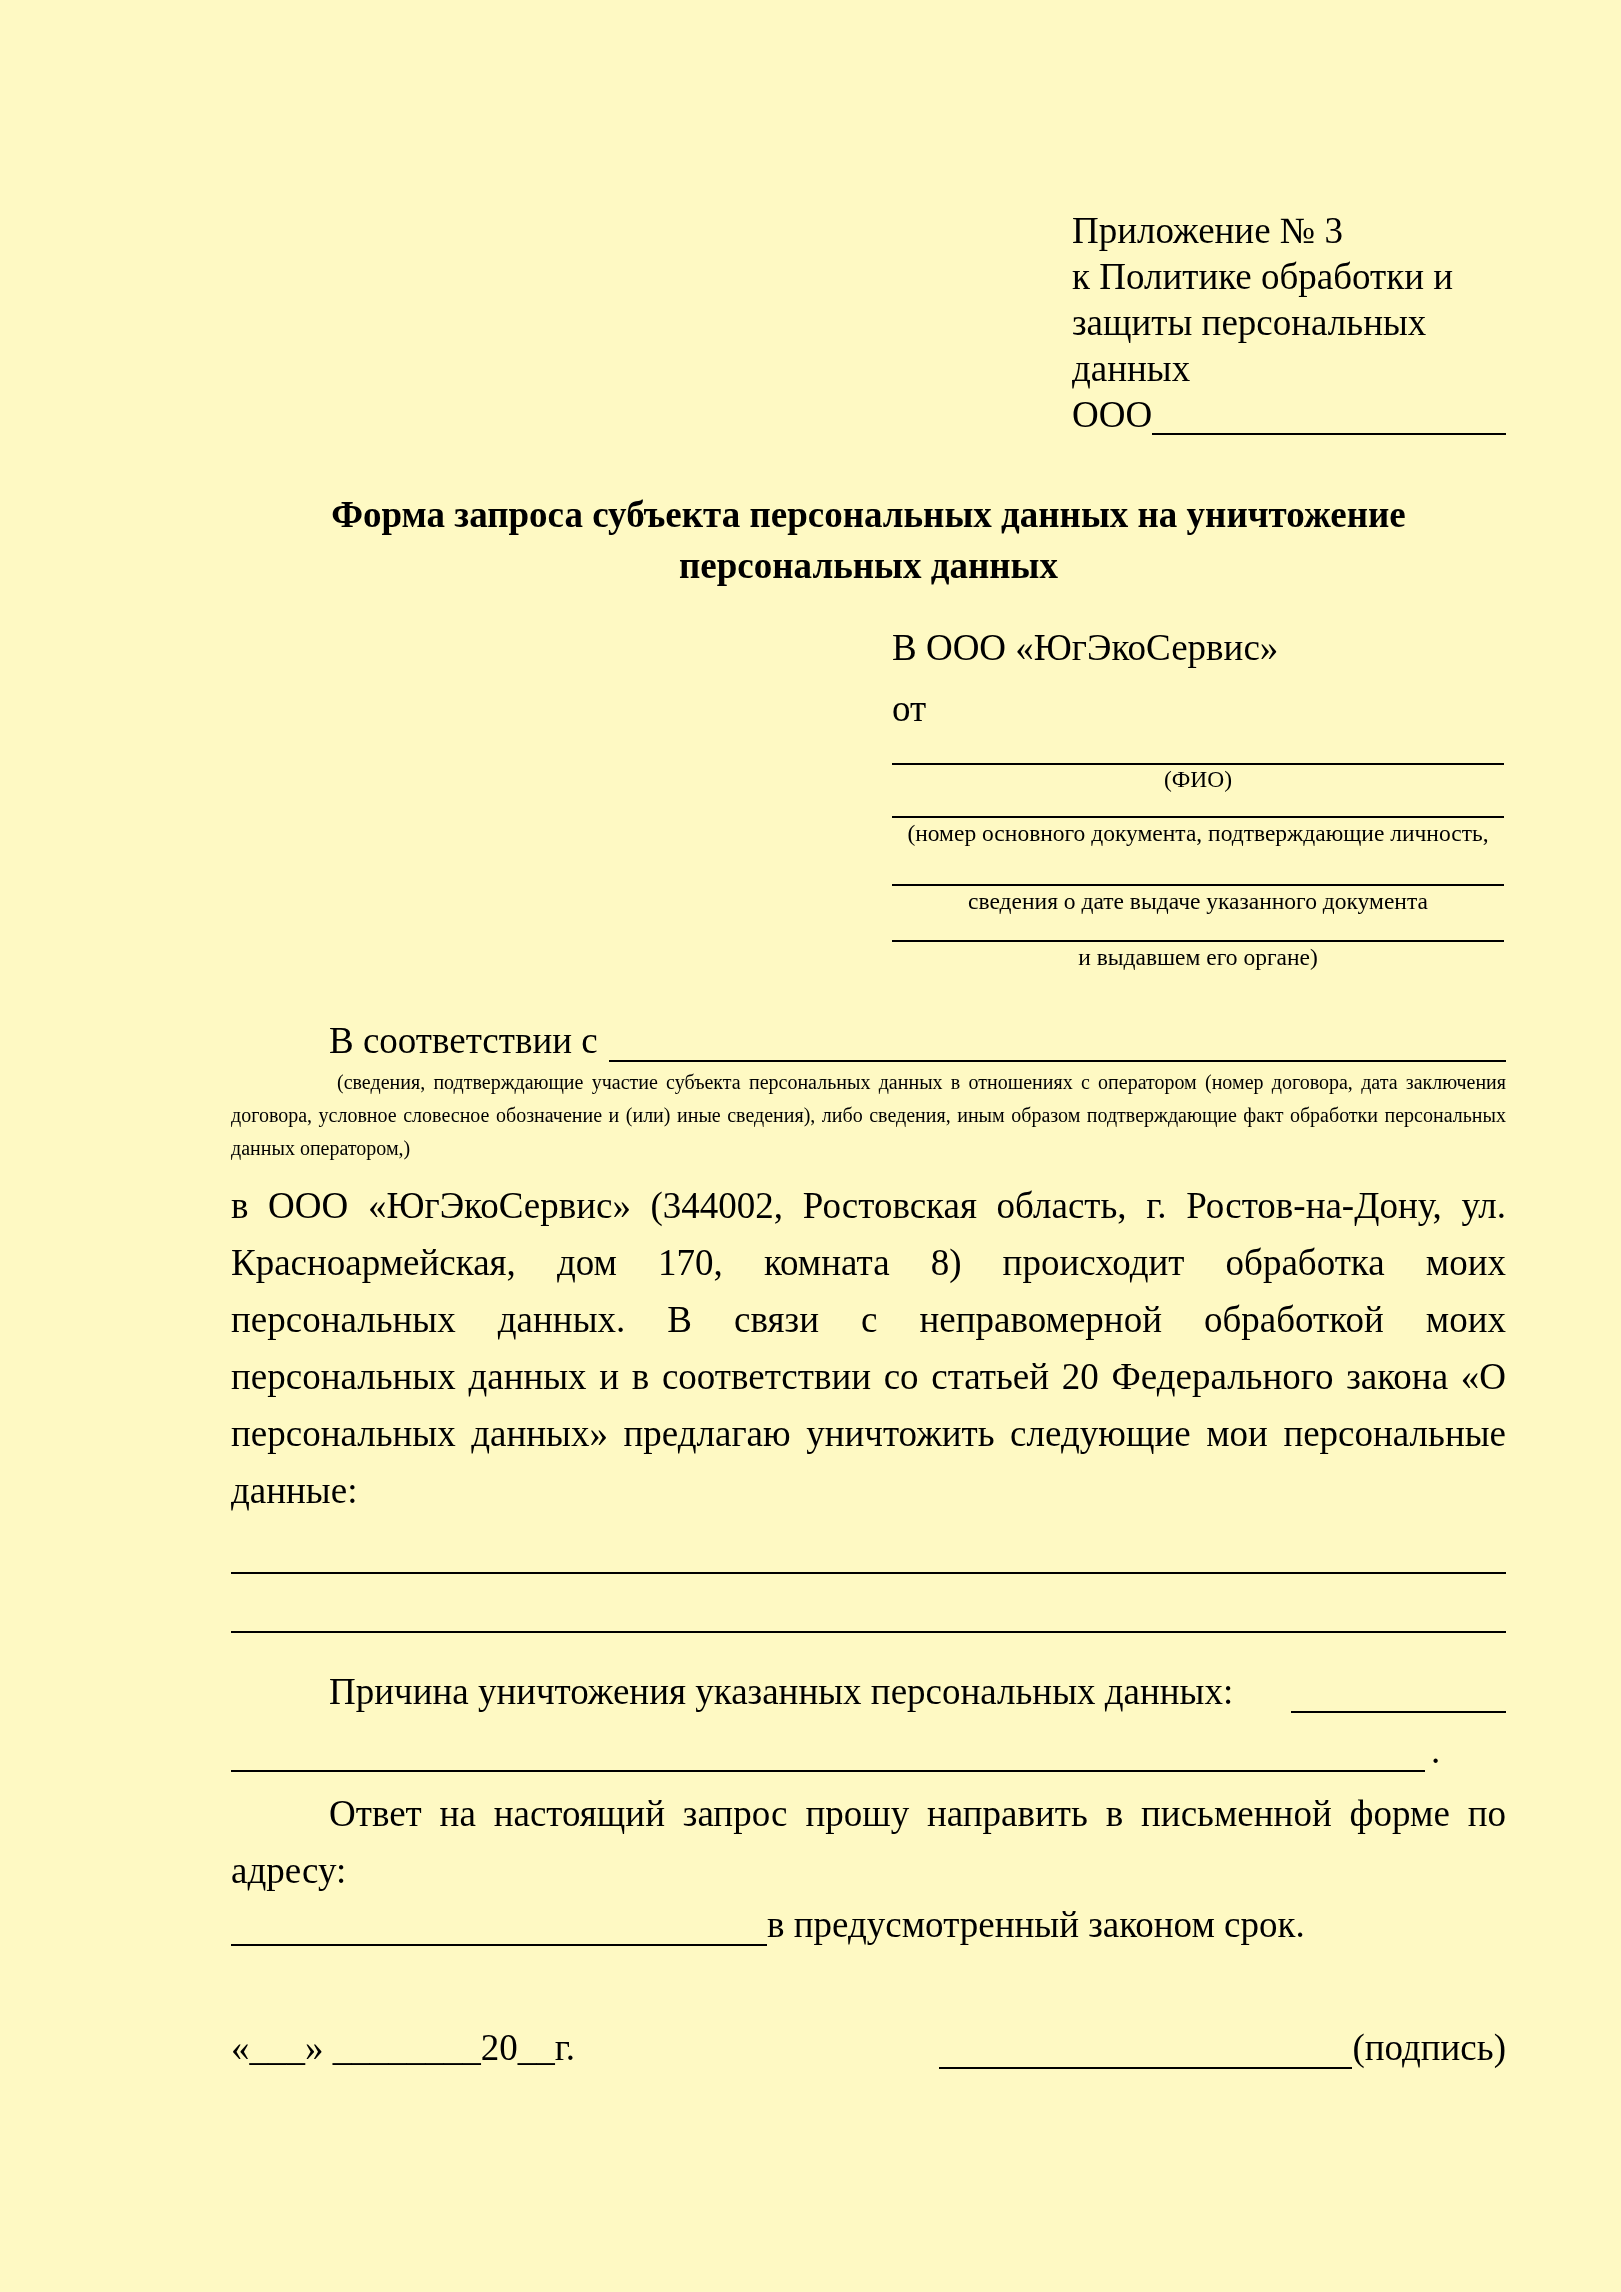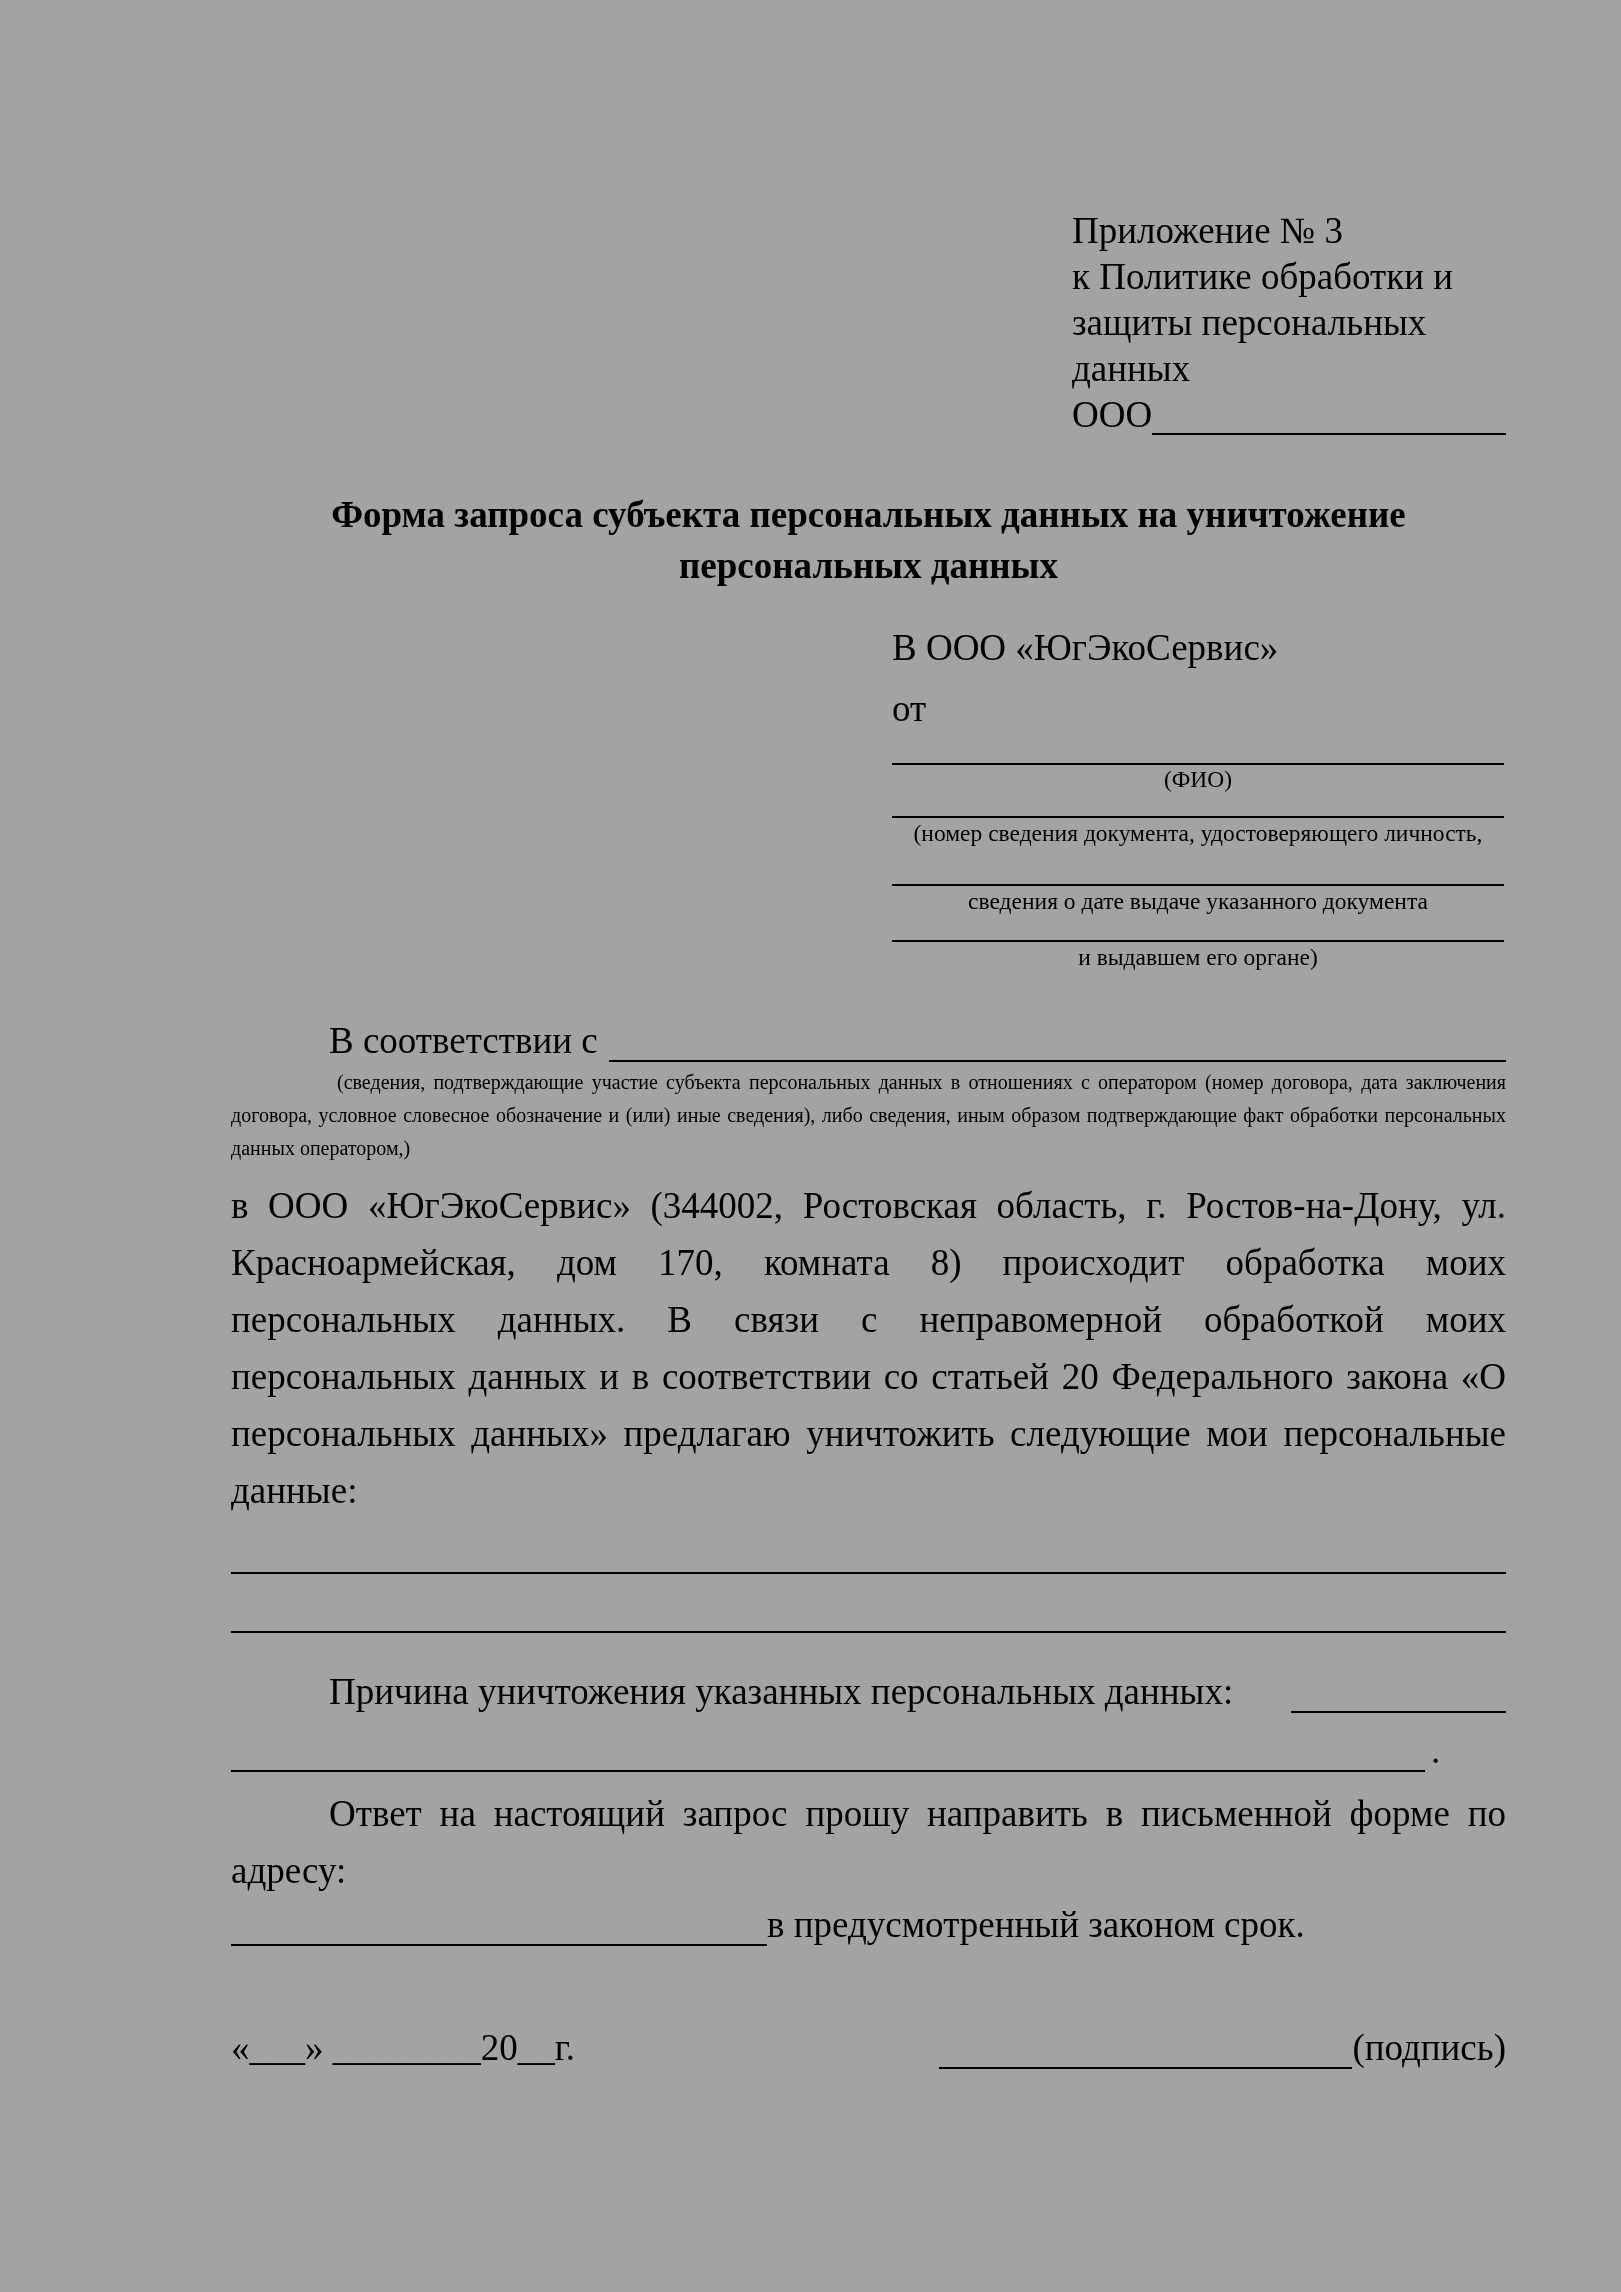--- a/index.html
+++ b/index.html
@@ -6,21 +6,21 @@
   html, body { background: #ffffff; }
   body {
     font-family: "Liberation Serif", "DejaVu Serif", serif;
     color: #000000;
   }
   .page {
     position: relative;
     width: 1621px;
     height: 2293px;
     margin: 0 auto;
-    background: #a3a3a3;
+    background: #fef9c3;
     padding: 208px 115px 0 231px;
   }
   .content { width: 1275px; }
 
   
   .fill { border-bottom: 2.9px solid #000; }
   .grow { flex: 1 1 auto; }
 
   
   .header {
@@ -159,21 +159,21 @@
     <div class="addressee">
       <div>В ООО «ЮгЭкоСервис»</div>
       <div class="from">от</div>
 
       <div class="field field-1">
         <div class="line"></div>
         <div class="cap">(ФИО)</div>
       </div>
       <div class="field field-2">
         <div class="line"></div>
-        <div class="cap">(номер сведения документа, удостоверяющего личность,</div>
+        <div class="cap">(номер основного документа, подтверждающие личность,</div>
       </div>
       <div class="field field-3">
         <div class="line"></div>
         <div class="cap">сведения о дате выдаче указанного документа</div>
       </div>
       <div class="field field-4">
         <div class="line"></div>
         <div class="cap">и выдавшем его органе)</div>
       </div>
     </div>

